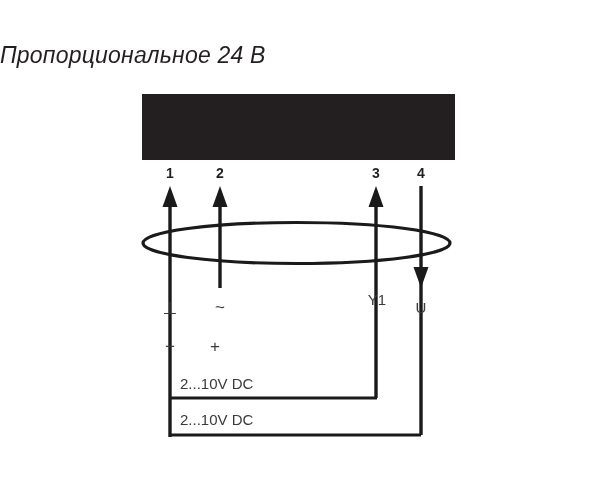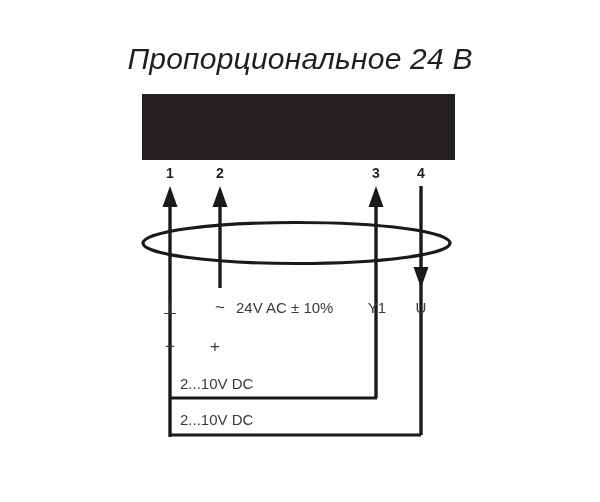--- a/index.html
+++ b/index.html
@@ -26,23 +26,23 @@
     position: absolute;
     left: 0;
     top: 0;
     display: block;
   }
   .title {
     position: absolute;
     left: 0;
     top: 42px;
     width: 600px;
-    text-align: center;
+    text-align: left;
     font-style: italic;
-    font-size: 30px;
+    font-size: 23px;
     font-weight: 400;
     letter-spacing: 0.2px;
     color: #231f20;
     white-space: nowrap;
   }
   .term-num {
     position: absolute;
     font-size: 14px;
     font-weight: bold;
     color: #231f20;
@@ -103,22 +103,21 @@
     <line x1="170" y1="435" x2="421" y2="435" stroke="#1a1a1a" stroke-width="3.2"></line>
   </svg>
 
   <div class="term-num" style="left:170px; top:165px;">1</div>
   <div class="term-num" style="left:220px; top:165px;">2</div>
   <div class="term-num" style="left:376px; top:165px;">3</div>
   <div class="term-num" style="left:421px; top:165px;">4</div>
 
   <div class="lbl lbl-c sym" style="left:170px; top:298px;">⊥</div>
   <div class="lbl lbl-c sym" style="left:220px; top:298px;">~</div>
-  <div class="lbl" style="left:236px; top:299px;">24V AC ± 10%</div>
-  <div class="lbl lbl-c" style="left:377px; top:299px;">Y1</div>
+  <div class="lbl lbl-c" style="left:377px; top:291px;">Y1</div>
   <div class="lbl lbl-c" style="left:421px; top:299px;">U</div>
 
   <div class="lbl lbl-c sym" style="left:170px; top:337px;">−</div>
   <div class="lbl lbl-c sym" style="left:215px; top:337px;">+</div>
 
   <div class="lbl" style="left:180px; top:375px;">2...10V DC</div>
 
   <div class="lbl" style="left:180px; top:411px;">2...10V DC</div>
 
 </div>

